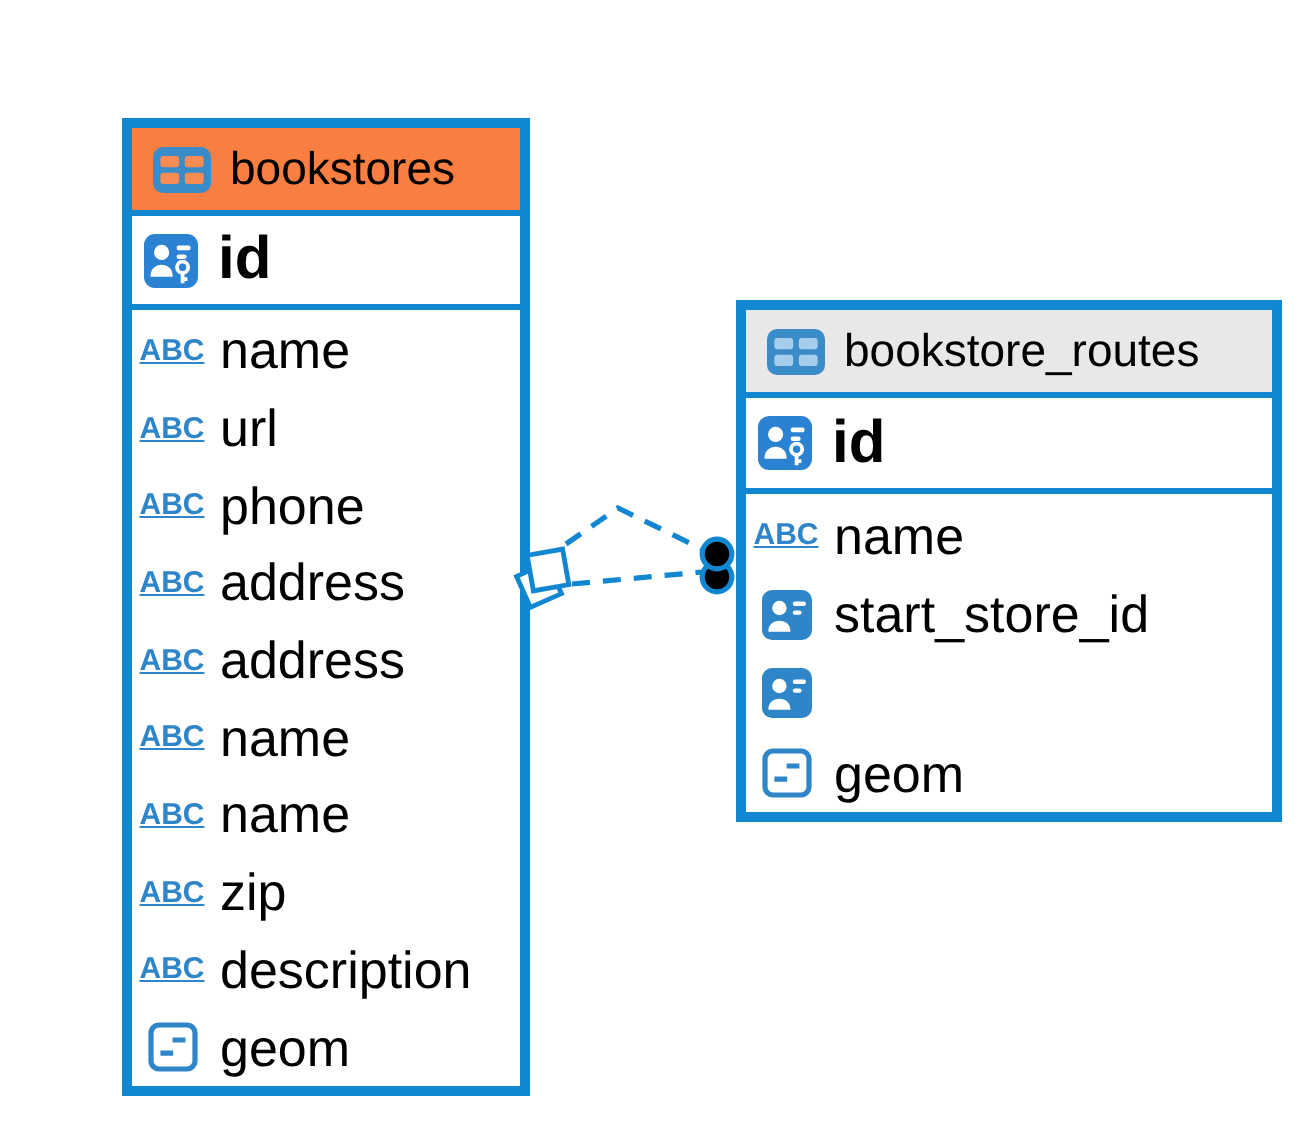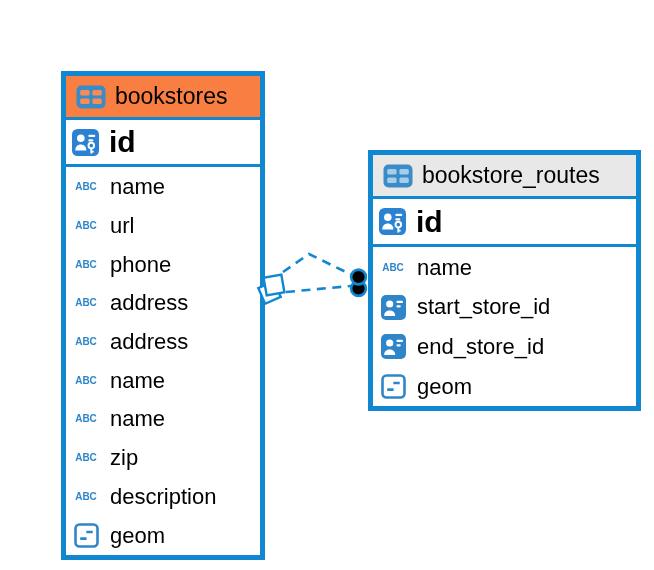--- a/index.html
+++ b/index.html
@@ -7,21 +7,21 @@
     width:654px;height:570px;position:relative;overflow:hidden;
     background:#ffffff;
     font-family:"Liberation Sans","DejaVu Sans",sans-serif;
     color:#000;
   }
   .table-card{
     position:absolute;background:#fff;
     border:5px solid #1287D1;box-sizing:border-box;
     display:flex;flex-direction:column;
   }
-  .card-left{left:61px;top:59px;width:204px;height:489px;margin-top:12px;}
+  .card-left{left:61px;top:59px;width:204px;height:489px;}
   .card-right{left:368px;top:150px;width:273px;height:261px;}
   .tbl-header{
     display:flex;align-items:center;gap:9px;
     height:44px;box-sizing:border-box;flex:0 0 auto;
     padding:0 6px 0 10px;
     border-bottom:3px solid #1287D1;
   }
   .tbl-title{font-size:23px;line-height:1;white-space:nowrap;}
   .pk-row{
     display:flex;align-items:center;gap:9px;
@@ -33,23 +33,23 @@
   .card-right .pk-row{height:48px;}
   .fields{flex:1 1 auto;display:flex;flex-direction:column;padding-top:1px;}
   .field-row{display:flex;align-items:center;gap:9px;padding-left:5px;}
   .card-left .field-row{height:38.7px;}
   .card-right .field-row{height:39.6px;}
   .icon{
     width:30px;flex:0 0 30px;display:flex;align-items:center;justify-content:center;
   }
   .icon svg{display:block;}
   .abc{
-    font-weight:bold;font-size:10px;letter-spacing:0px;color:#2E86C9;line-height:1;
-  }
-  .col-label{font-size:22px;line-height:1;white-space:nowrap;}
+    font-weight:bold;font-size:15px;letter-spacing:0px;color:#2E86C9;line-height:1;text-decoration:underline;
+  }
+  .col-label{font-size:26px;line-height:1;white-space:nowrap;}
   .pk .col-label{font-weight:bold;font-size:30px;}
   .connector-svg{position:absolute;left:0;top:0;}
 </style>
 </head>
 <body>
 
 <div class="table-card card-left">
   <div class="tbl-header" style="background: rgb(249, 126, 65);">
     <span class="icon">
         <svg width="30" height="24" viewBox="0 0 30 24">
@@ -200,21 +200,20 @@
       <div class="field-row">
         <span class="icon">
           <svg width="25" height="25" viewBox="0 0 25 25">
     <rect width="25" height="25" rx="5" fill="#2E86C9"></rect>
     <circle cx="8.7" cy="9" r="3.6" fill="#fff"></circle>
     <path d="M3.2 20.5 c0-3.1 2.4-5.1 5.5-5.1 s5.5 2 5.5 5.1 v0.4 h-11 z" fill="#fff"></path>
     <rect x="15.4" y="5.8" width="6.6" height="2.2" rx="1.1" fill="#fff"></rect>
     <rect x="15.4" y="10.2" width="4.4" height="2.2" rx="1.1" fill="#fff"></rect>
           </svg>
         </span>
-        <span class="col-label">end_store_id</span>
       </div>
       <div class="field-row">
         <span class="icon">
           <svg width="25" height="25" viewBox="0 0 25 25">
     <rect x="1.5" y="1.5" width="22" height="22" rx="4" fill="#fff" stroke="#2E86C9" stroke-width="2.6"></rect>
     <path d="M12.3 9 h6.4 M6.2 15.6 h6.4" stroke="#2E86C9" stroke-width="2.6" fill="none"></path>
           </svg>
         </span>
         <span class="col-label">geom</span>
       </div>

